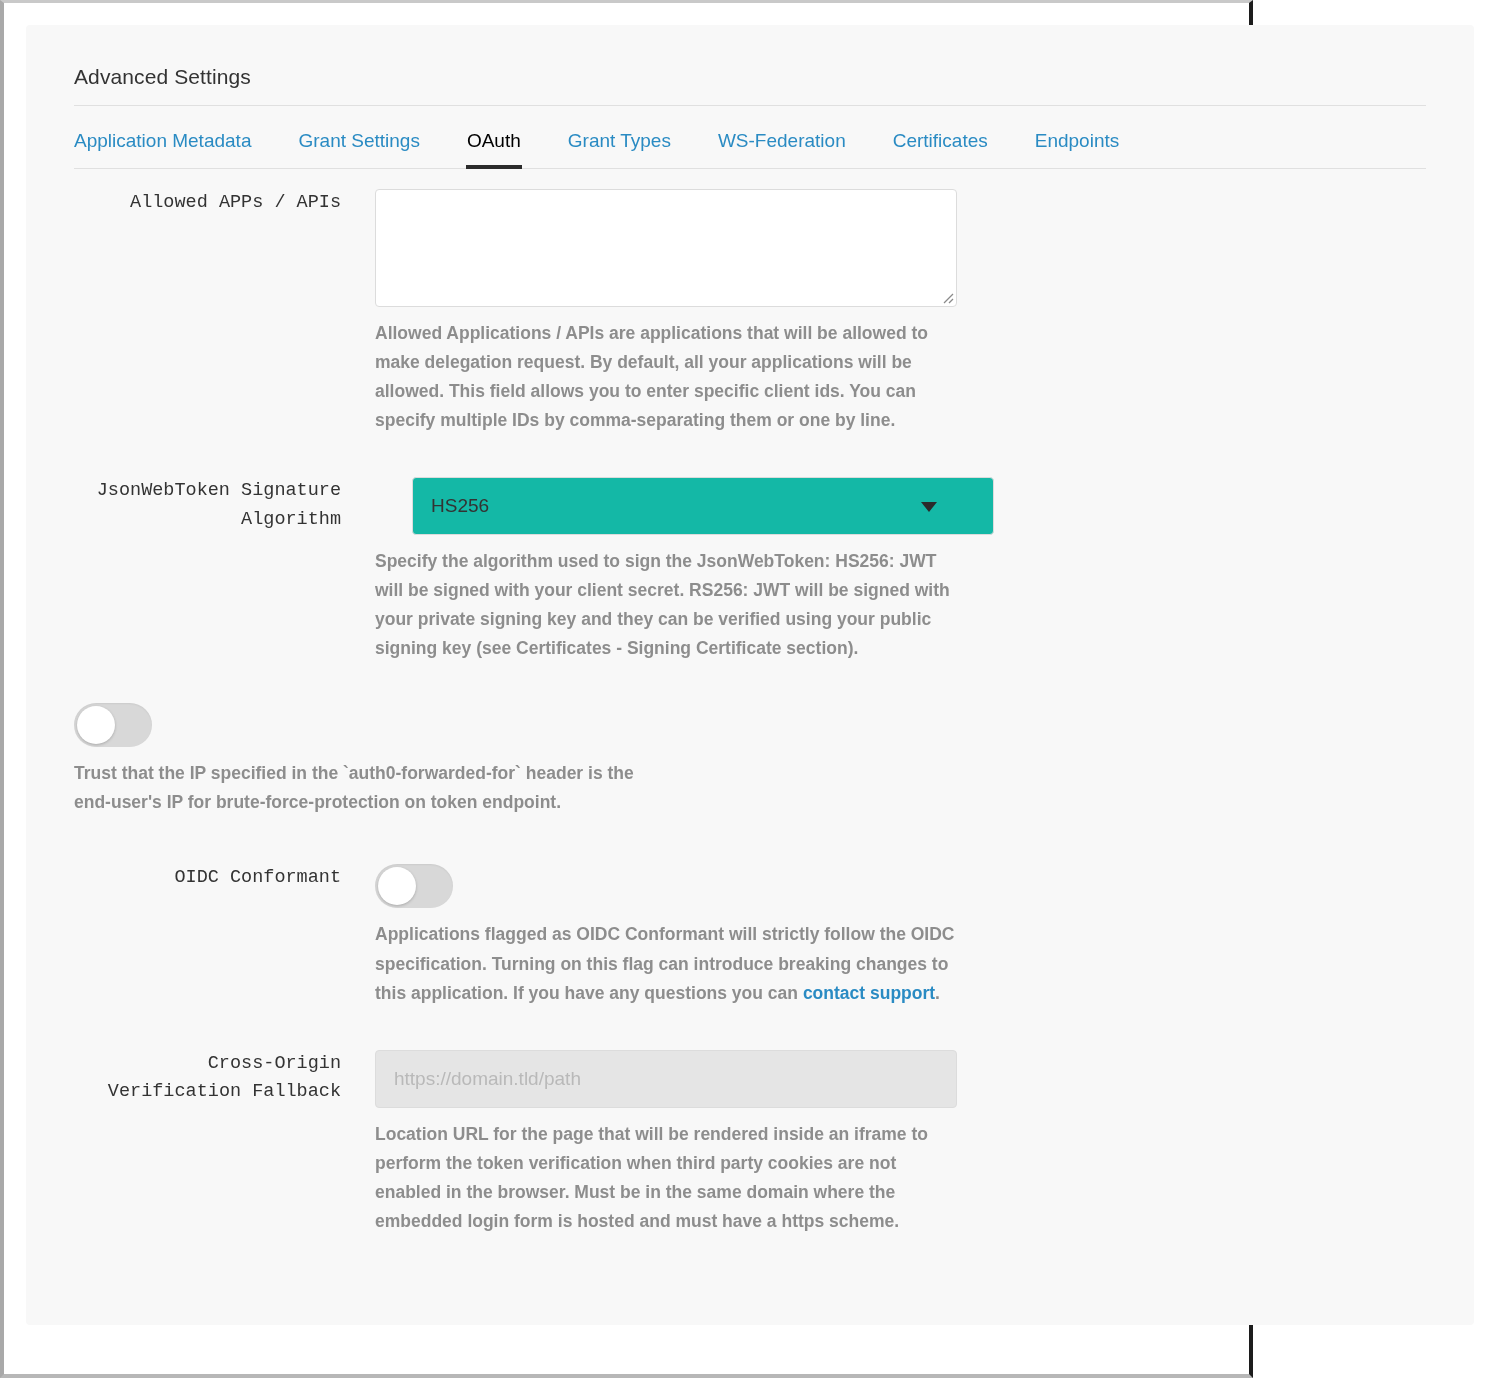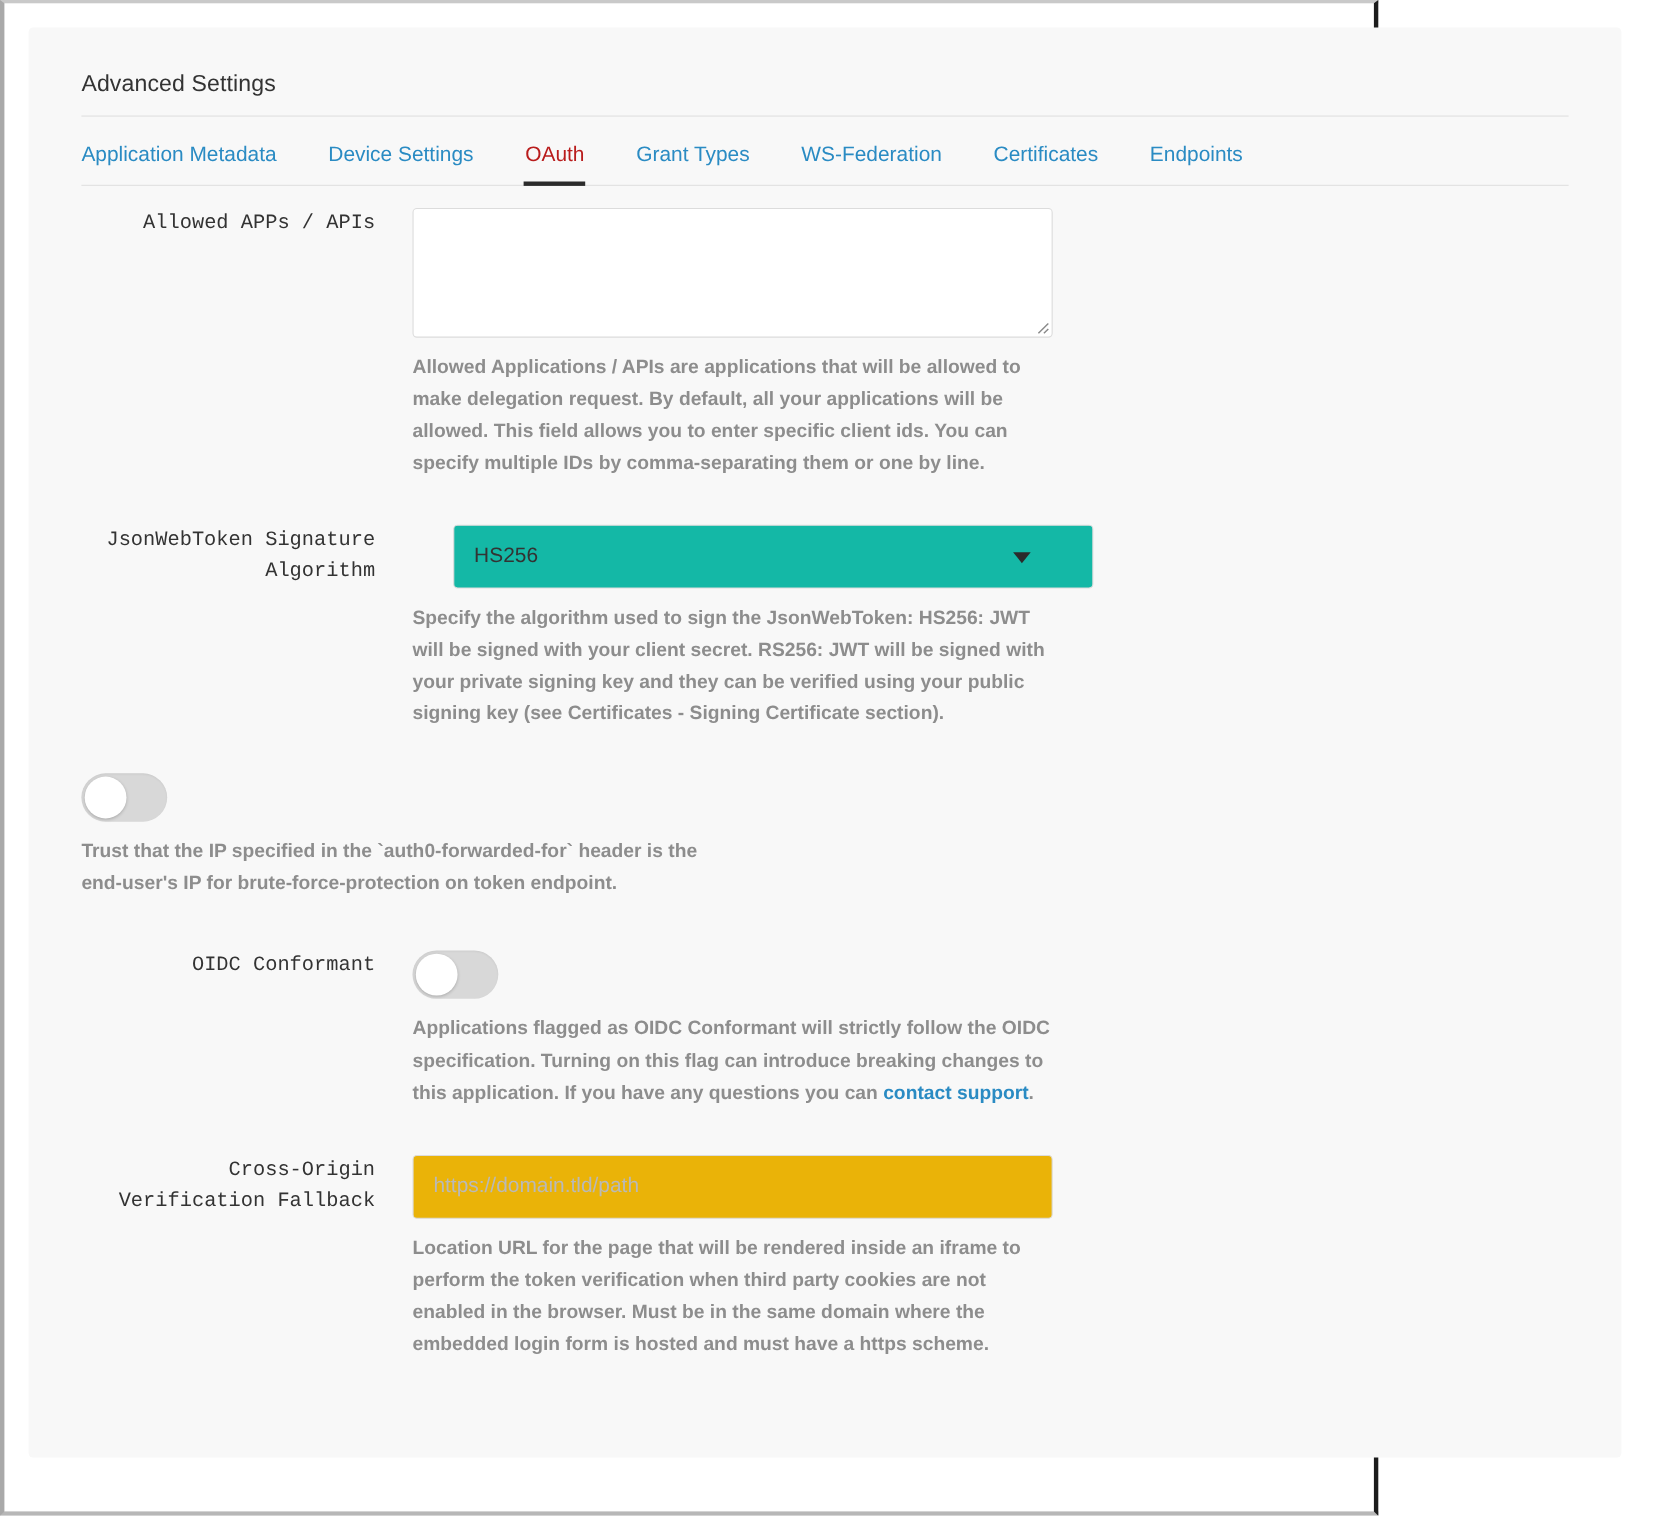--- a/index.html
+++ b/index.html
@@ -54,21 +54,21 @@
     font-size: 19px;
     color: #2a8bc3;
     padding: 6px 0 16px 0;
     margin-right: 47px;
     cursor: pointer;
     white-space: nowrap;
     position: relative;
   }
   .tab:last-child { margin-right: 0; }
   .tab.active {
-    color: #b91c1c;
+    color: #000000;
   }
   .tab.active::after {
     content: "";
     position: absolute;
     left: -1px; right: -1px;
     bottom: -1px;
     height: 4px;
     background: #2b2b2b;
   }
 
@@ -159,21 +159,21 @@
     border-top: 10px solid #2b2b2b;
     pointer-events: none;
   }
 
   
   input.input {
     width: 582px;
     height: 58px;
     border: 1px solid #dcdcdc;
     border-radius: 4px;
-    background: #eab308;
+    background: #e5e5e5;
     font-family: "Liberation Sans", sans-serif;
     font-size: 19px;
     color: #333;
     padding: 0 18px;
     outline: none;
     display: block;
   }
   input.input::placeholder { color: #b9b9b9; }
 
   
@@ -205,21 +205,21 @@
 
 <div id="viewport">
   <div id="card">
     <div class="card-inner">
 
       <div class="page-title">Advanced Settings</div>
       <div class="divider"></div>
 
       <div class="tabs">
         <div class="tab">Application Metadata</div>
-        <div class="tab">Device Settings</div>
+        <div class="tab">Grant Settings</div>
         <div class="tab active">OAuth</div>
         <div class="tab">Grant Types</div>
         <div class="tab">WS-Federation</div>
         <div class="tab">Certificates</div>
         <div class="tab">Endpoints</div>
       </div>
 
       <div class="form">
 
         <div class="field-row">

